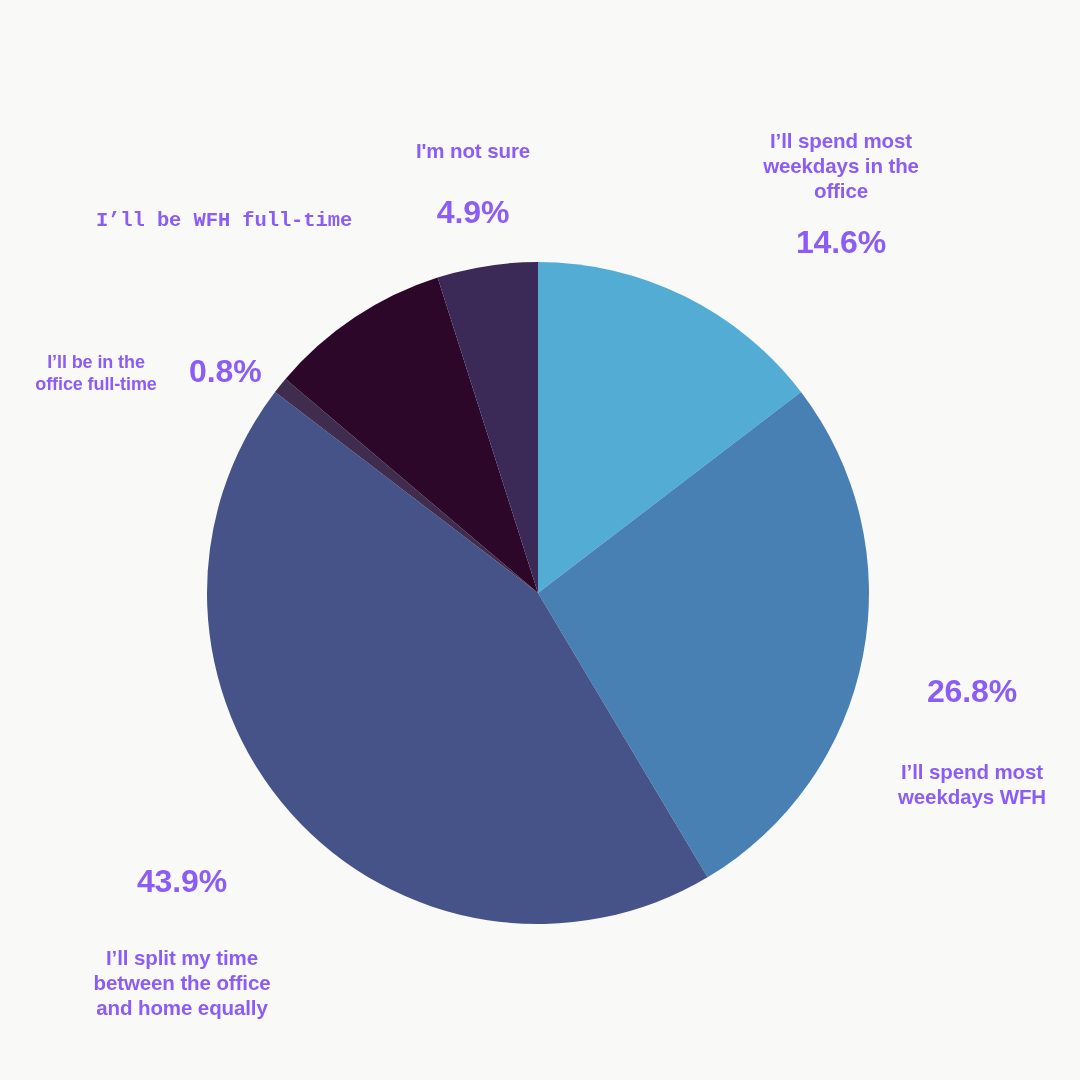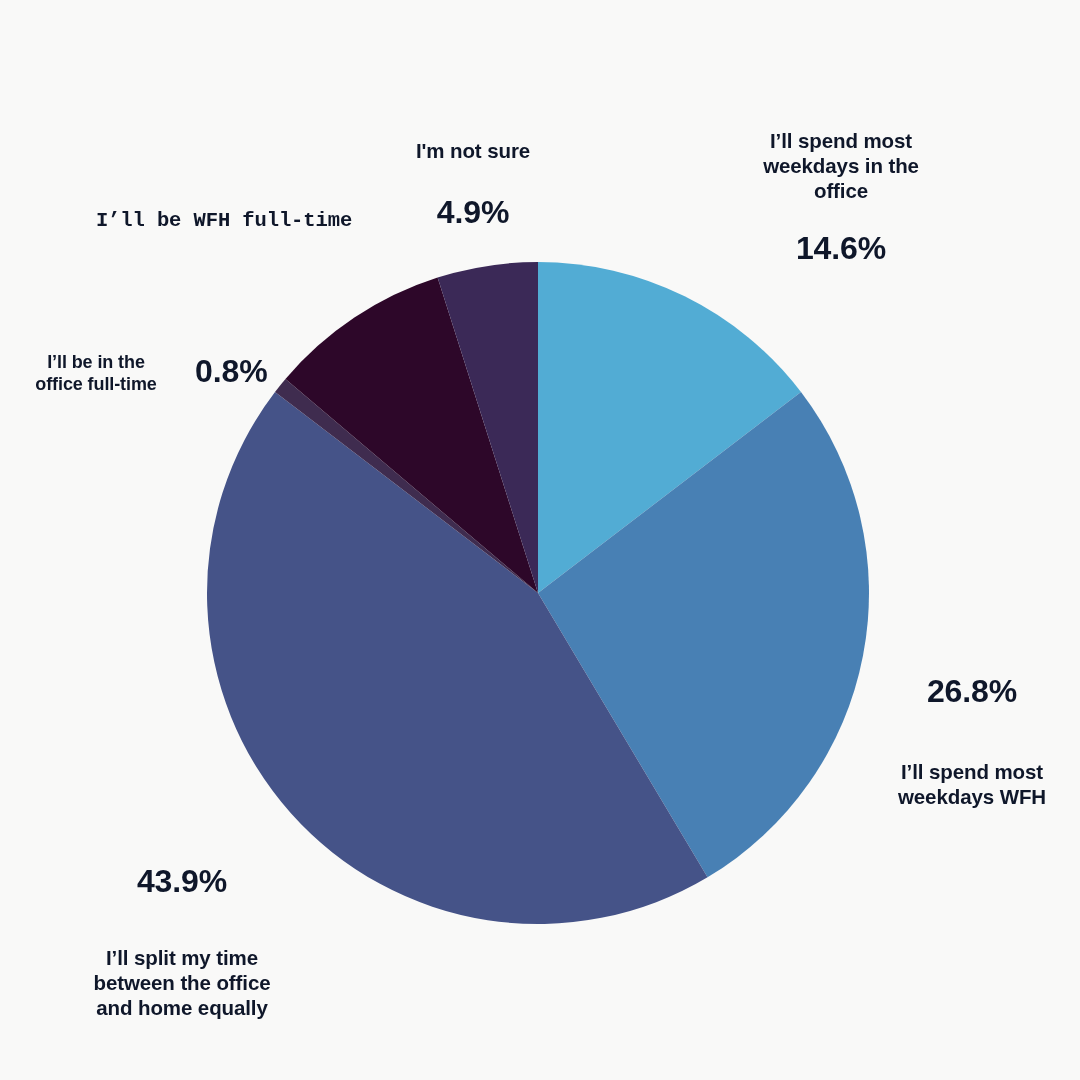--- a/index.html
+++ b/index.html
@@ -23,21 +23,21 @@
   svg#pie-svg {
     position: absolute;
     left: 0;
     top: 0;
     width: 1080px;
     height: 1080px;
     display: block;
   }
   .label-group {
     position: absolute;
-    color: #0f172a;
+    color: #8b5cf6;
     font-weight: 700;
     line-height: 1.22;
     letter-spacing: -0.1px;
   }
   .cat-label {
     font-size: 20.5px;
     font-weight: 700;
     white-space: pre-line;
   }
   .pct-label {
@@ -46,21 +46,21 @@
     white-space: nowrap;
   }
   
   
   #lbl-office {
     left: 718px;
     top: 128px;
     width: 246px;
     text-align: center;
   }
-  #lbl-office .pct-label { margin-top: 26px; }
+  #lbl-office .pct-label { margin-top: 20px; }
 
   
   #lbl-wfh-most {
     left: 872px;
     top: 672px;
     width: 200px;
     text-align: center;
   }
   #lbl-wfh-most .cat-label { margin-top: 48px; }
 
@@ -84,21 +84,21 @@
     font-size: 18px;
     display: inline-block;
     width: 166px;
     text-align: center;
     vertical-align: top;
     padding-left: 13px;
   }
   #lbl-office-ft .pct-label {
     display: inline-block;
     vertical-align: top;
-    margin-left: 16px;
+    margin-left: 10px;
     margin-top: 0px;
   }
 
   
   #lbl-wfh-ft {
     left: 76px;
     top: 208px;
     width: 296px;
     text-align: center;
     font-family: Liberation Mono, monospace;

